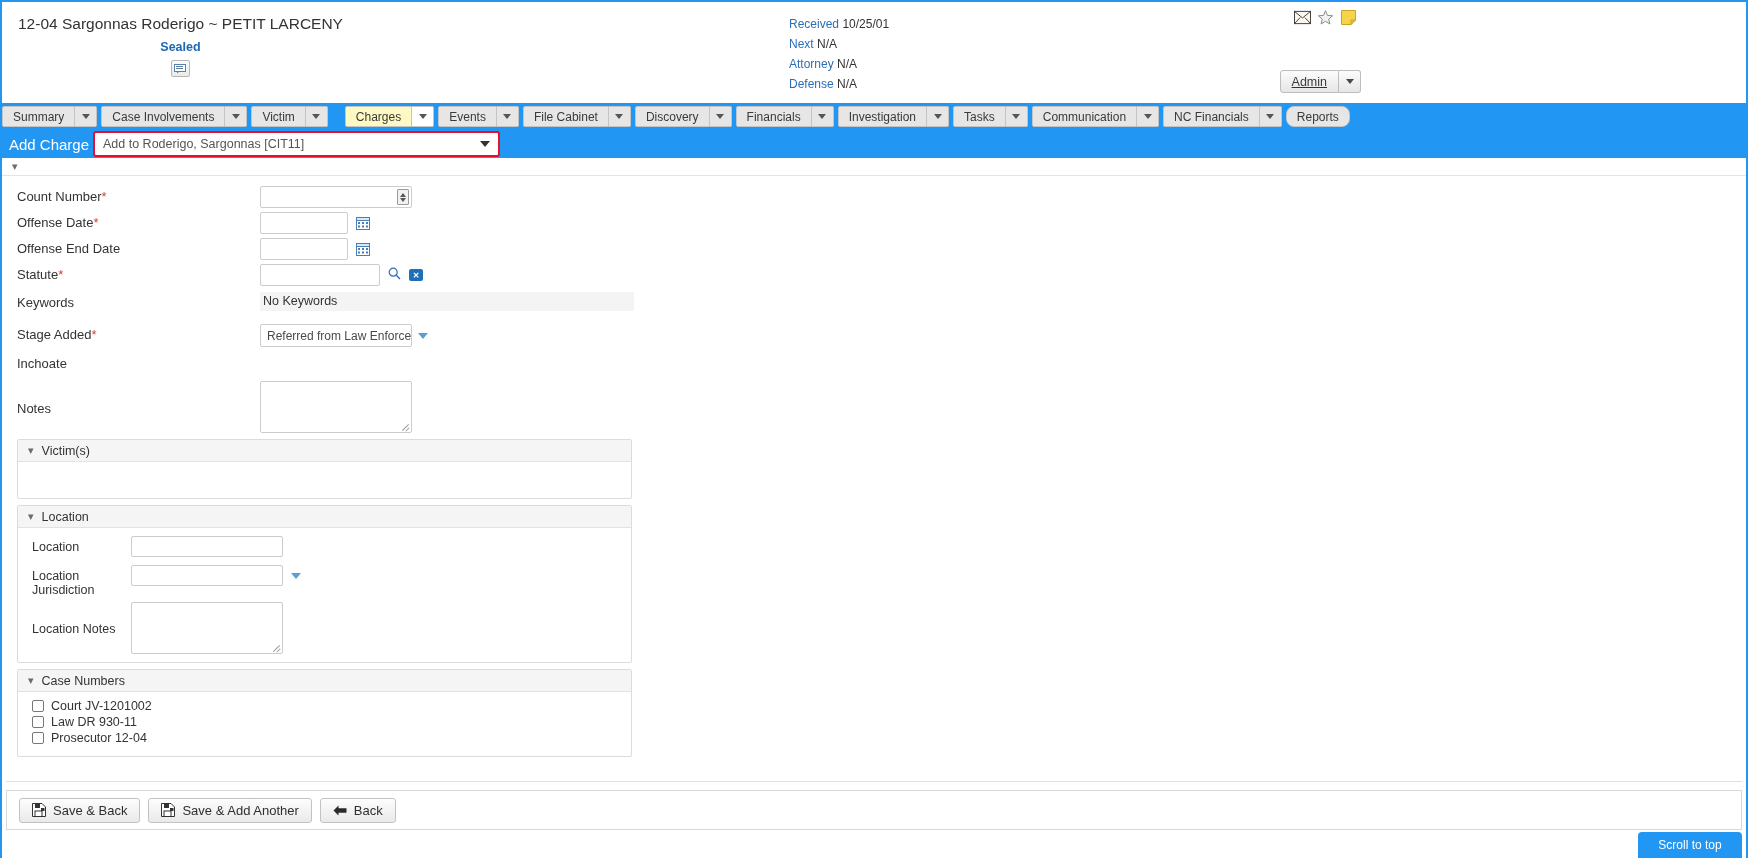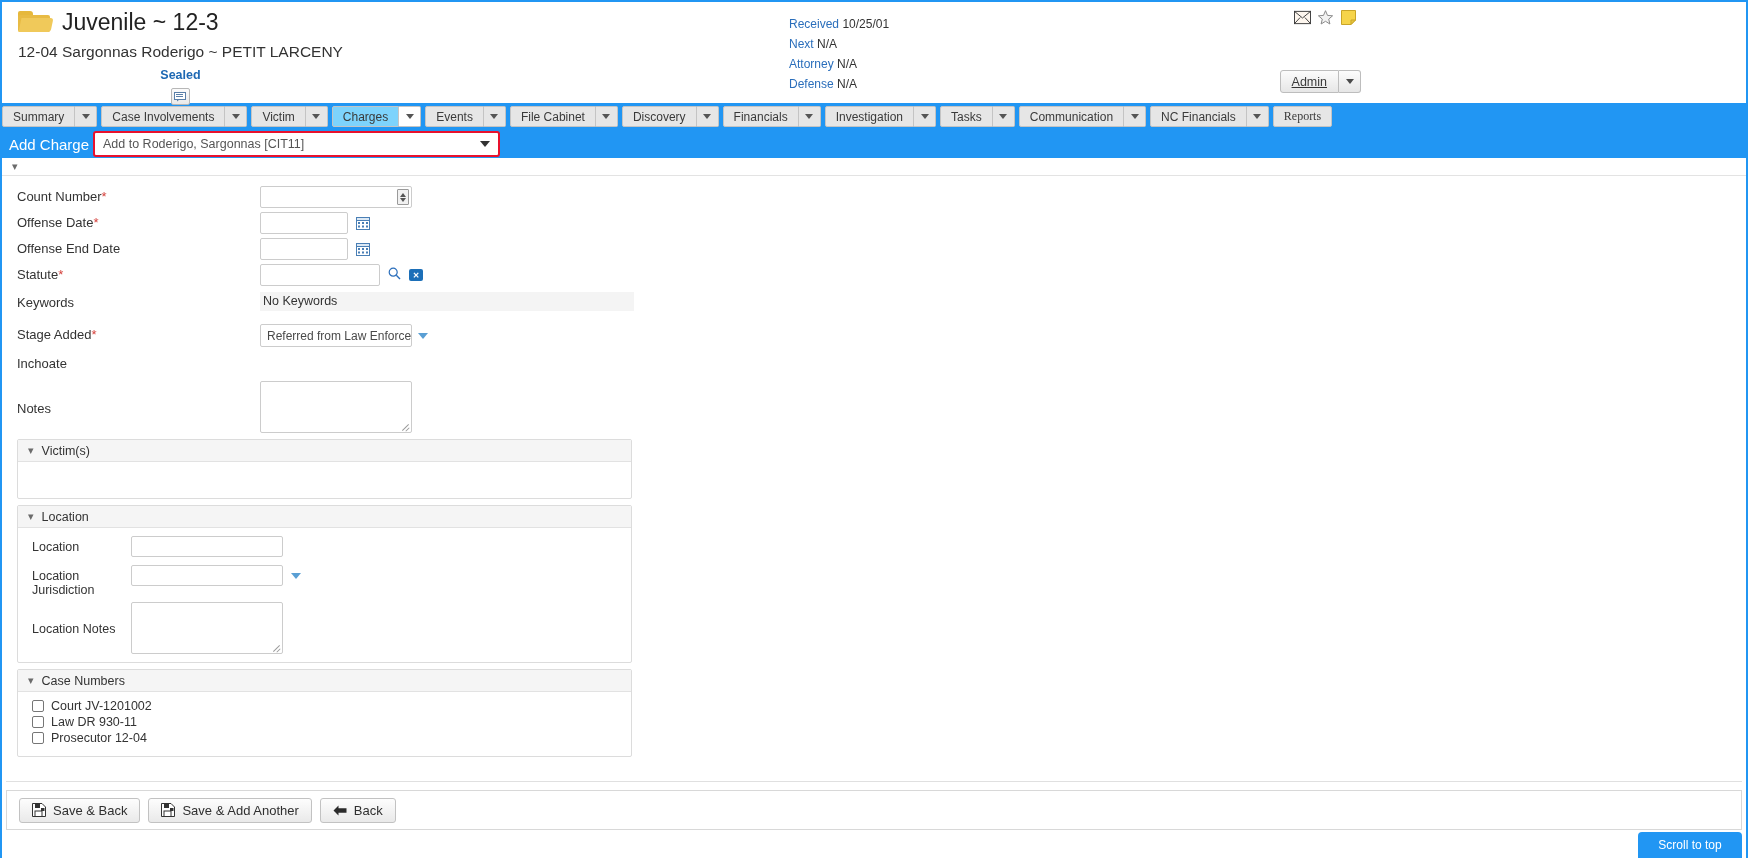--- a/index.html
+++ b/index.html
@@ -71,22 +71,22 @@
   .navbar {
     background: #2196f3; height: 27px; display: flex; align-items: center;
     padding: 0 2px; gap: 4px;
   }
   .navgroup { display: flex; height: 21px; }
   .navbtn {
     background: #e6e6e6; border: 1px solid #c4c4c4; color: #3a3a3a;
     font-size: 12px; padding: 0 10px; display: flex; align-items: center;
     height: 21px; border-radius: 2px 0 0 2px; white-space: nowrap;
   }
-  .navbtn.solo { border-radius: 2px; font-family: Liberation Serif, serif; }
-  .navbtn.active { background: #7dd3fc; }
+  .navbtn.solo { border-radius: 8px; }
+  .navbtn.active { background: #fef9c3; margin-left: 13px; }
   .navcaret {
     background: #e6e6e6; border: 1px solid #c4c4c4; border-left: none;
     width: 22px; height: 21px; display: flex; align-items: center;
     justify-content: center; border-radius: 0 2px 2px 0;
   }
   .navcaret.active { background: #ffffff; }
   .navcaret .caret-dn { border-top-color: #555; }
 
   
   .addbar {
@@ -221,28 +221,20 @@
   }
 </style>
 </head>
 <body>
 
 <div class="page">
 
   <div class="header">
 
     <div class="hdr-left">
-      <div class="case-title-row">
-        <span class="folder-icon">
-          <span class="tab"></span>
-            <span class="body"></span>
-            <span class="front"></span>
-        </span>
-        <span class="case-title">Juvenile ~ 12-3</span>
-      </div>
       <div class="case-sub">12-04 Sargonnas Roderigo ~ PETIT LARCENY</div>
       <div class="sealed-row">
         <span class="sealed-link">Sealed</span>
         <span class="note-btn">
           <svg width="12" height="10" viewBox="0 0 12 10">
             <rect x="0.5" y="0.5" width="11" height="7" fill="#fff" stroke="#5a7fa8"></rect>
             <path d="M3 7.5 L3 9.5 L5.5 7.5 Z" fill="#5a7fa8"></path>
             <line x1="2" y1="2.5" x2="9" y2="2.5" stroke="#5a7fa8"></line>
             <line x1="2" y1="4.5" x2="9" y2="4.5" stroke="#5a7fa8"></line>
           </svg>

